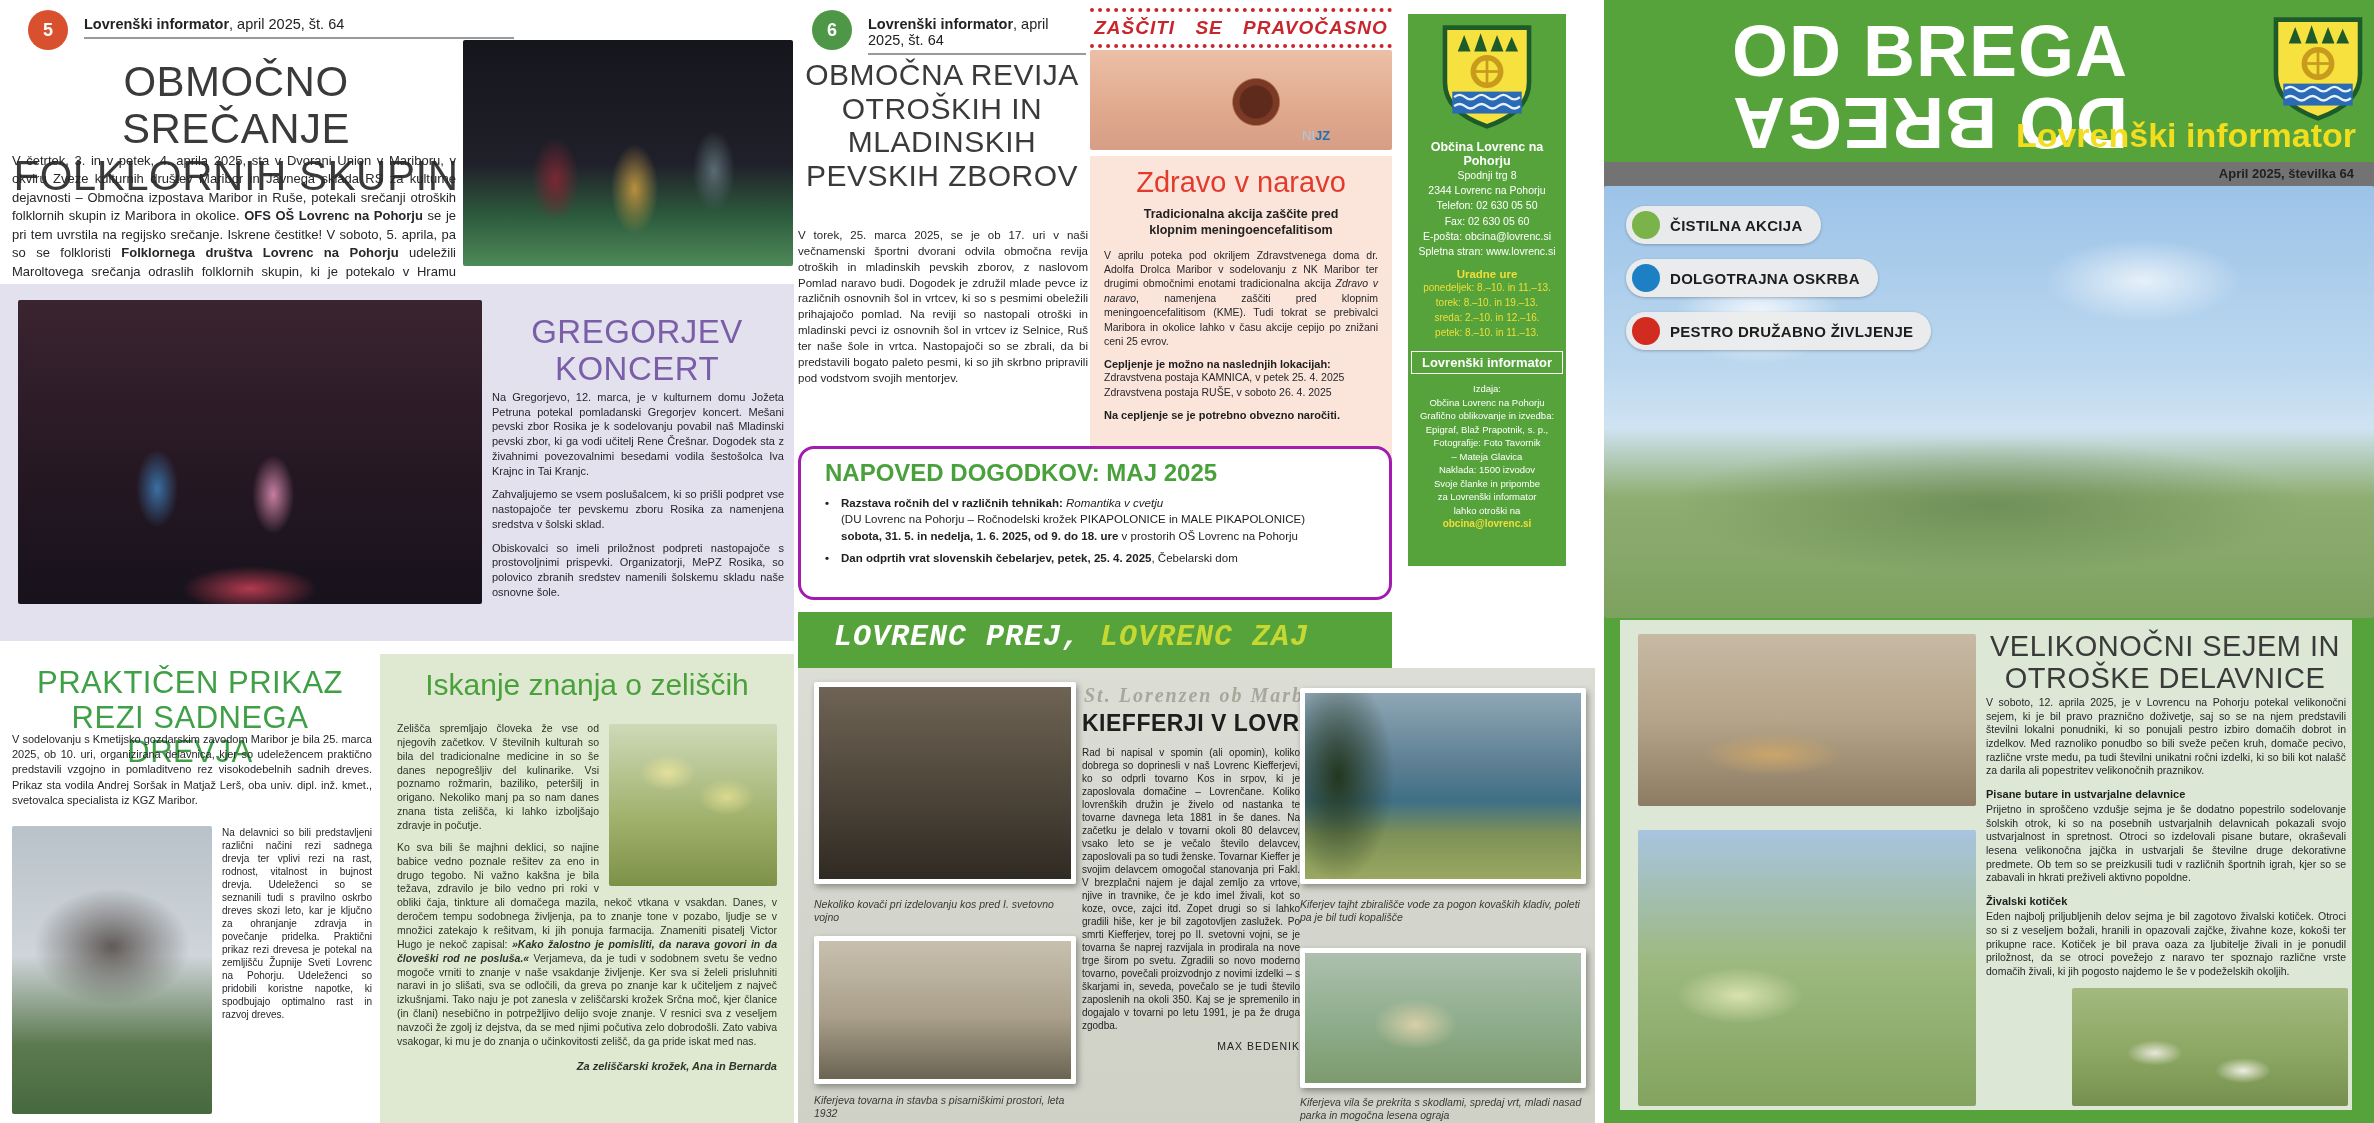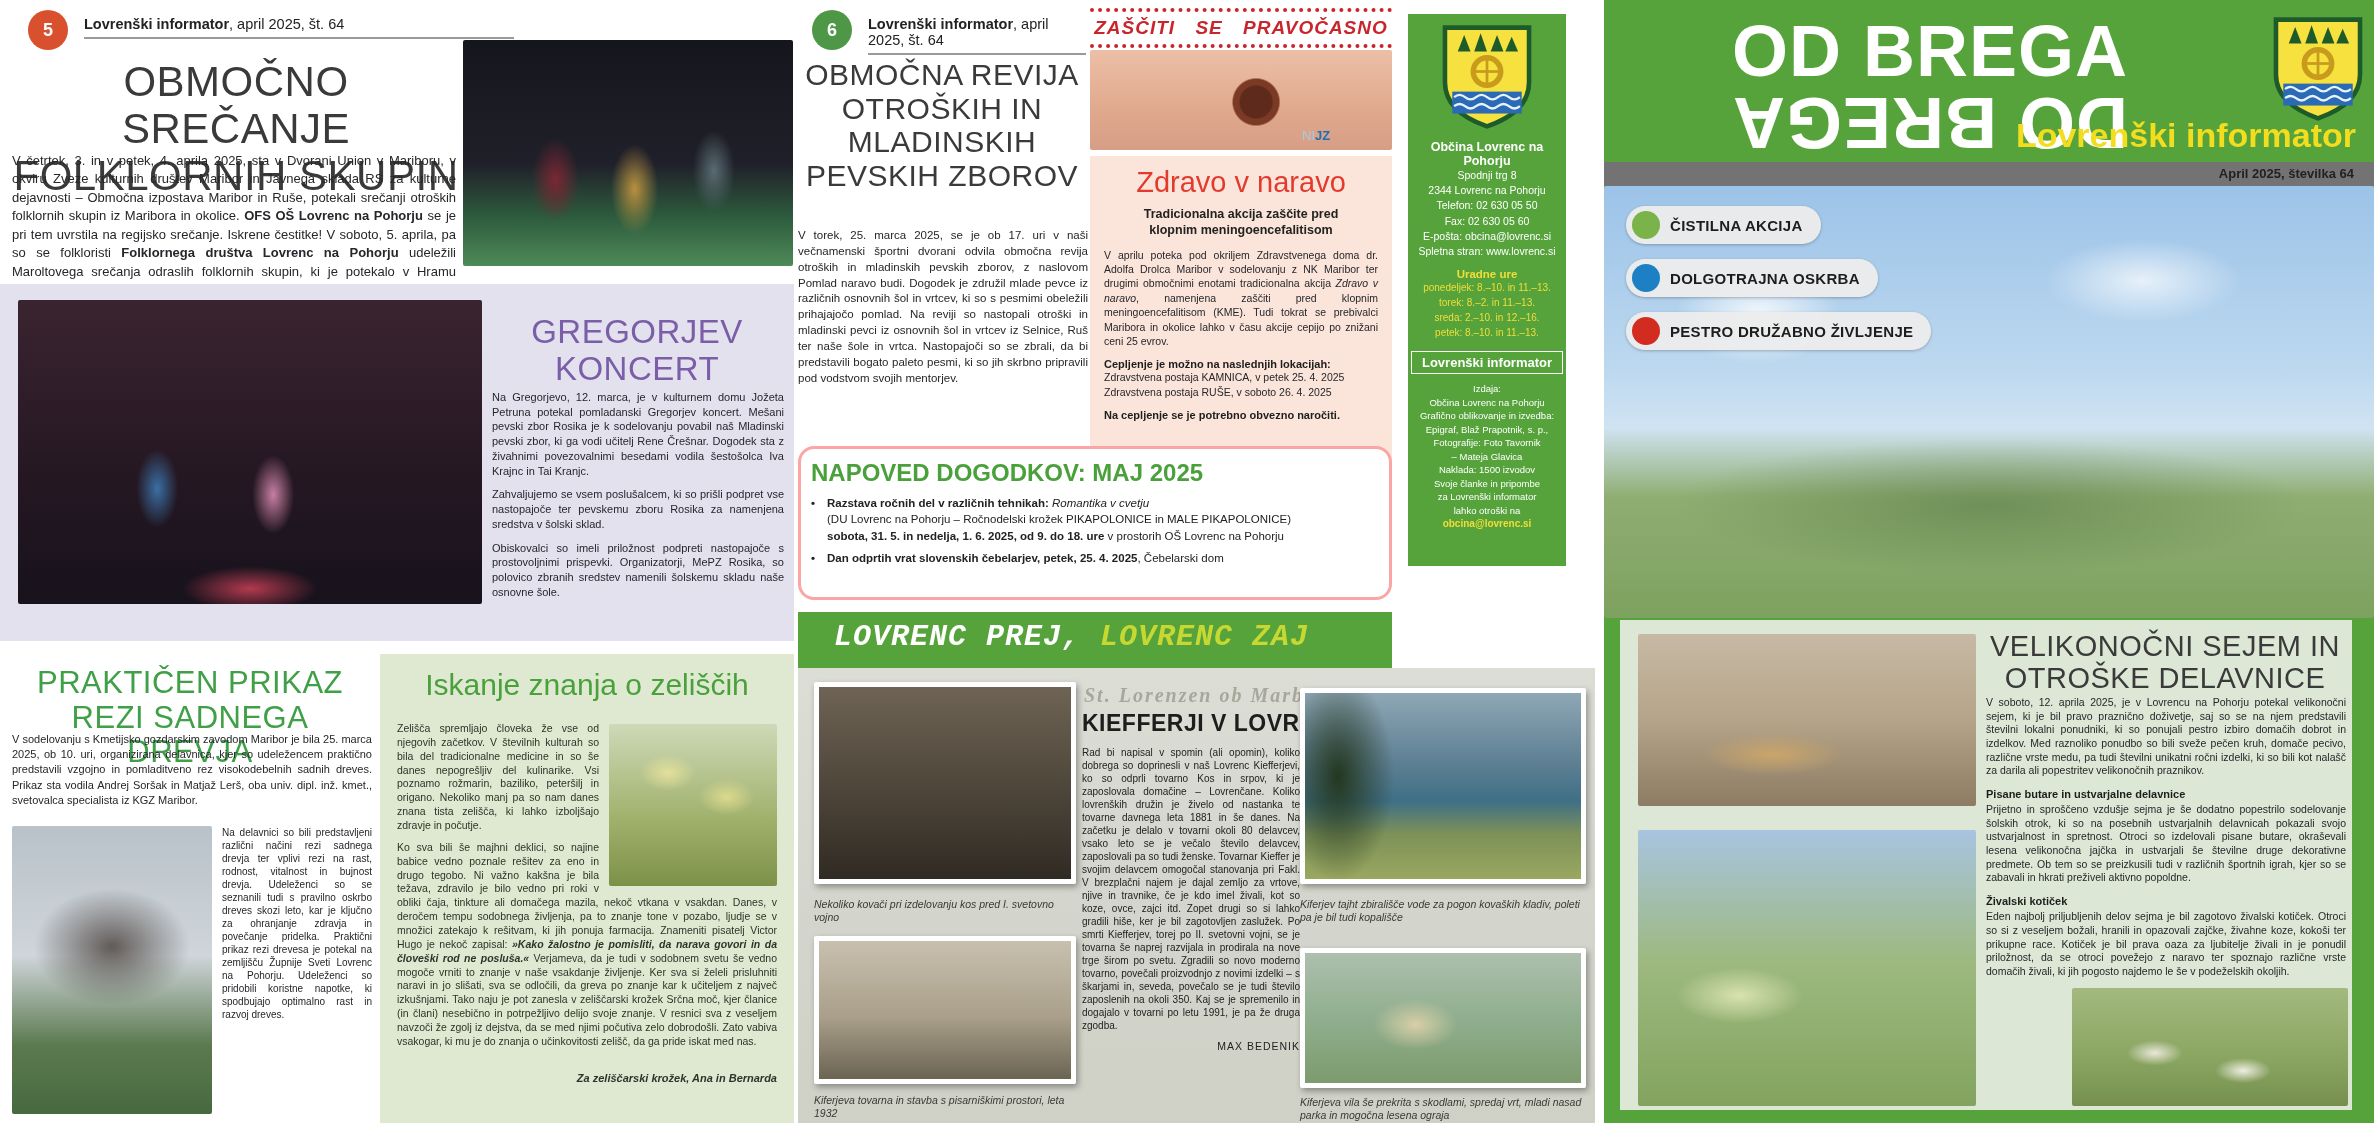--- a/index.html
+++ b/index.html
@@ -43,42 +43,42 @@
       radial-gradient(ellipse 120px 90px at 50% 42%, rgba(60,50,45,.75) 0%, rgba(60,50,45,0) 65%),
       linear-gradient(180deg,#b9c2c9 0%,#cfd5da 45%,#5c7a50 76%,#47693f 100%); }
   .zel-box { background:#dfe9d2; }
   .zel-title { font-size:30px; color:#4aa13c; font-weight:300; text-align:center; }
   .zel-flow { font-size:10.5px; line-height:1.32; text-align:justify; color:#2e3328; }
   .ph-herb { float:right; width:168px; height:162px; margin:2px 0 6px 10px; background:
       radial-gradient(ellipse 40px 26px at 35% 30%, #e4e09a 0%, rgba(228,224,154,0) 70%),
       radial-gradient(ellipse 40px 26px at 70% 45%, #dcd98e 0%, rgba(220,217,142,0) 70%),
       linear-gradient(180deg,#cfd9b8 0%,#9fb06a 60%,#7c9148 100%); }
   .zel-quote { font-weight:bold; font-style:italic; }
-  .zel-sig { text-align:right; font-weight:bold; font-style:italic; margin-top:22px; font-size:11px; }
+  .zel-sig { text-align:right; font-weight:bold; font-style:italic; margin-top:10px; font-size:11px; }
 
   
   .circle-green { background:#4e9747; }
   .a2-title { font-size:30px; }
   .a2-body { font-size:11.5px; line-height:1.38; }
   .banner { border-top:4px dotted #c9252c; border-bottom:4px dotted #c9252c; padding:5px 0;
             color:#c9252c; font-weight:bold; font-size:19px; text-align:center;
             word-spacing:14px; letter-spacing:1px; background:#fff;font-style:italic; }
   .ph-tick { background:
       radial-gradient(circle at 55% 52%, #5d2a1b 0 9%, #7a3a24 10% 13%, rgba(0,0,0,0) 14%),
       linear-gradient(180deg,#ecbfa6 0%,#e0a98e 60%,#d69e84 100%); }
   .nijz { font-size:13px; font-weight:bold; color:#1f6fb5; }
   .nijz .lt { color:#a9cbe4; font-weight:normal; }
   .zdravo { background:#fbe5da; padding:10px 14px; }
   .zdravo-title { font-size:29px; color:#e23b2e; text-align:center; font-weight:400; }
   .zdravo-sub { font-size:12.5px; font-weight:bold; text-align:center; white-space:pre-line;
                 margin:7px 0 9px; color:#222; line-height:1.3; }
   .zdravo-p { font-size:10.5px; line-height:1.38; text-align:justify; color:#26262b; }
   .zdravo-b { font-size:11px; font-weight:bold; margin-top:9px; color:#1d1d1d; }
   .zdravo-l { font-size:10.5px; line-height:1.45; color:#26262b; }
-  .napoved { background:#fff; border:3px solid #fca5a5; border-radius:16px; padding:10px 10px; }
+  .napoved { background:#fff; border:3px solid #a21caf; border-radius:16px; padding:10px 24px; }
   .napoved-title { font-size:24px; font-weight:bold; color:#4aa13c; margin-bottom:8px; }
   .nap-item { font-size:11.5px; line-height:1.42; color:#222; margin-bottom:6px; padding-left:16px; position:relative; }
   .nap-item .blt { position:absolute; left:0; top:0; font-weight:bold; }
   .band { background:#56a33c; height:56px; line-height:50px; padding-left:36px;
           font-style:italic; font-weight:600; font-size:30px; letter-spacing:1px;font-family:Liberation Mono, monospace; }
   .band .w { color:#ffffff; } .band .y { color:#c8d832; }
   .paper { background:linear-gradient(180deg,#dcddd5 0%,#d4d5cc 50%,#cfd0c6 100%); }
   .ghost { font-family:"Liberation Serif", serif; font-style:italic; font-weight:bold;
            font-size:20px; color:#8e8c7e; opacity:.65; letter-spacing:2px; }
   .kf-title { font-size:23px; font-weight:bold; color:#1d1d1d; letter-spacing:.5px; }
@@ -251,21 +251,21 @@
     </svg>
     <div class="info-org">Občina Lovrenc na Pohorju</div>
     <div class="info-line">Spodnji trg 8</div>
     <div class="info-line">2344 Lovrenc na Pohorju</div>
     <div class="info-line">Telefon: 02 630 05 50</div>
     <div class="info-line">Fax: 02 630 05 60</div>
     <div class="info-line">E-pošta: obcina@lovrenc.si</div>
     <div class="info-line">Spletna stran: www.lovrenc.si</div>
     <div class="info-hours-t">Uradne ure</div>
     <div class="info-hour">ponedeljek: 8.–10. in 11.–13.</div>
-    <div class="info-hour">torek: 8.–2. in 11.–13.</div>
+    <div class="info-hour">torek: 8.–10. in 19.–13.</div>
     <div class="info-hour">sreda: 2.–10. in 12.–16.</div>
     <div class="info-hour">petek: 8.–10. in 11.–13.</div>
     <div><span class="info-boxed">Lovrenški informator</span></div>
     <div class="info-small">
       <div>Izdaja:</div>
       <div>Občina Lovrenc na Pohorju</div>
       <div>Grafično oblikovanje in izvedba:</div>
       <div>Epigraf, Blaž Prapotnik, s. p.,</div>
       <div>Fotografije: Foto Tavornik</div>
       <div>– Mateja Glavica</div>

